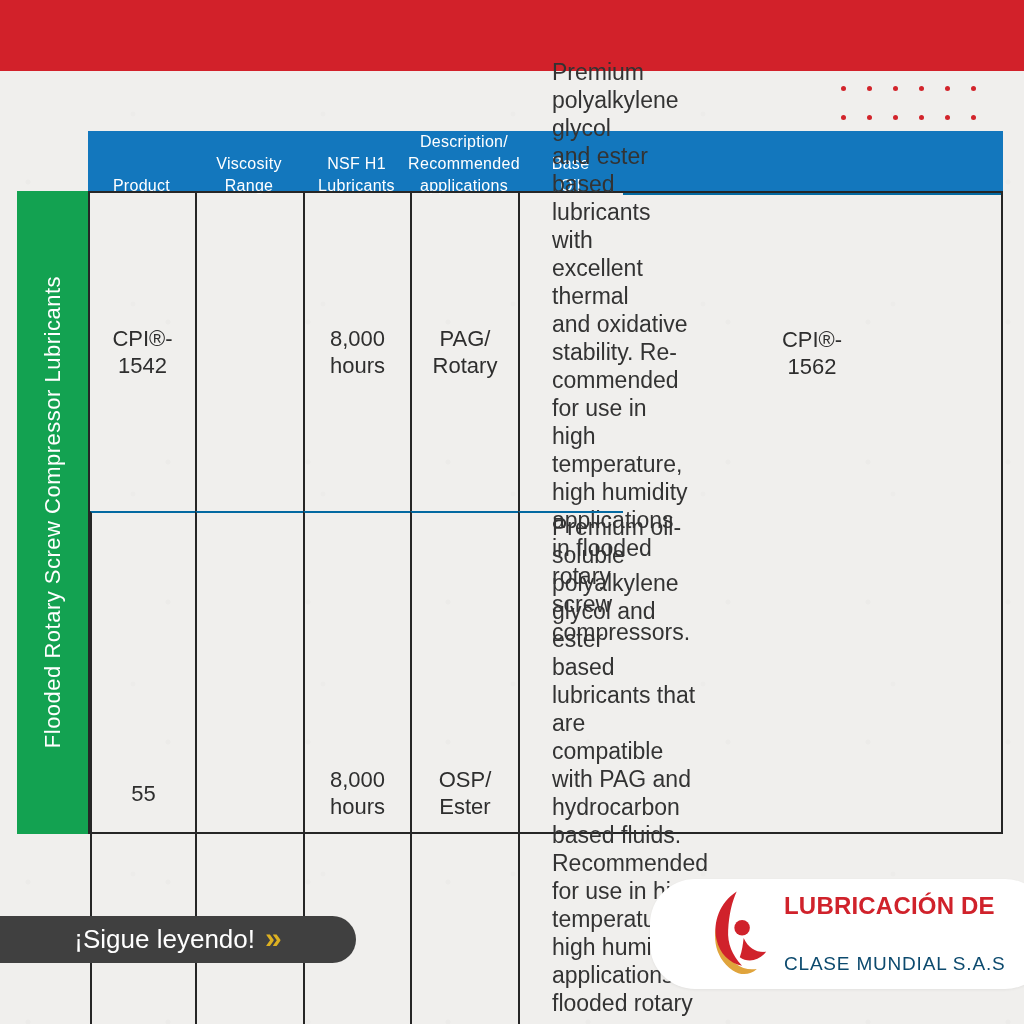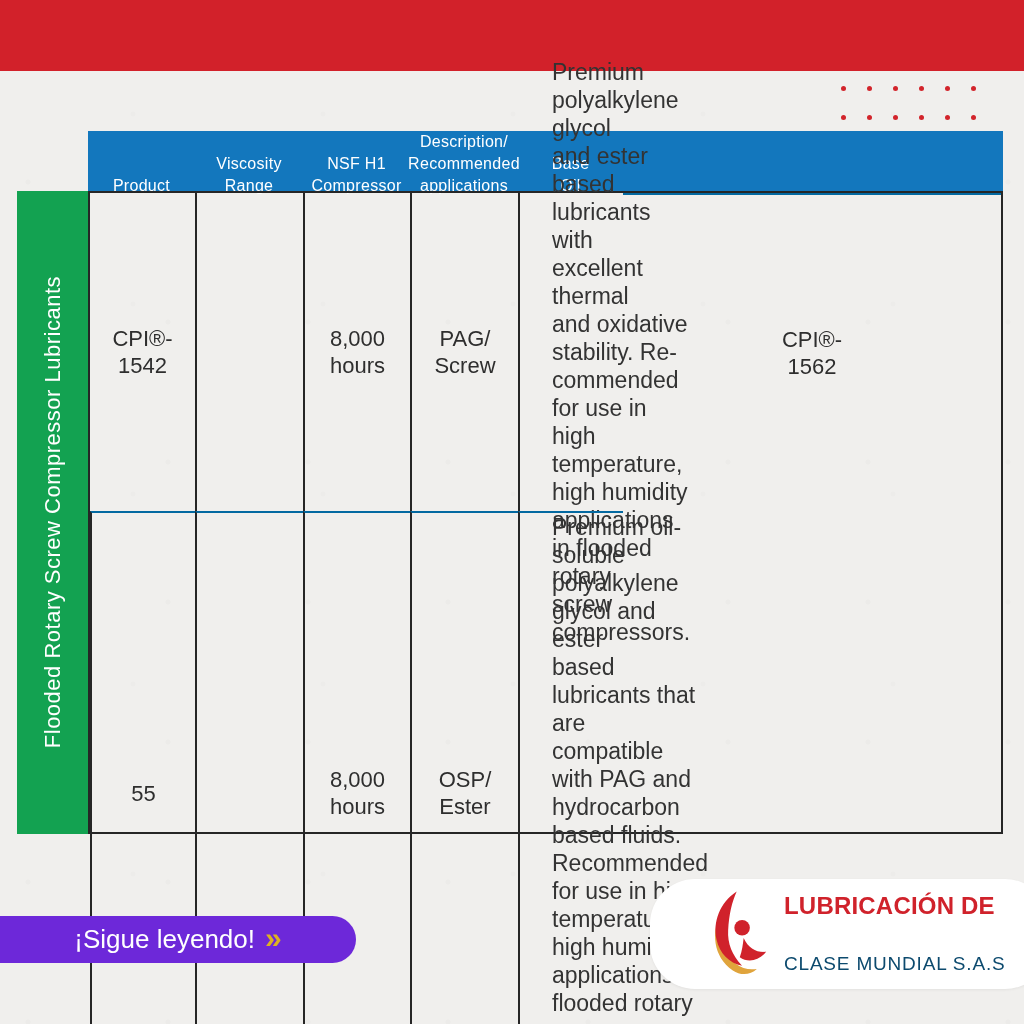--- a/index.html
+++ b/index.html
@@ -66,21 +66,21 @@
   .td.r2{border-top:2px solid #0369a1;}
   .td.desc{
     justify-content:flex-start;text-align:left;
     padding-left:32px;padding-right:8px;
     font-size:23px;line-height:28px;color:#333333;
   }
   .td.desc .desc-text{display:block;}
 
   .cta{
     position:absolute;left:0;top:916px;width:356px;height:47px;
-    background:#6d28d9;border-radius:0 24px 24px 0;
+    background:#404040;border-radius:0 24px 24px 0;
     display:flex;align-items:center;justify-content:center;gap:10px;
     color:#ffffff;font-size:26px;cursor:pointer;
   }
   .cta .chev{
     color:#ddb122;font-size:30px;font-weight:bold;line-height:1;
     padding-bottom:4px;
   }
 
   .logo-card{
     position:absolute;left:650px;top:879px;width:400px;height:110px;
@@ -112,40 +112,40 @@
   <div class="dot"></div>
   <div class="dot"></div>
   <div class="dot"></div>
 </div>
 
 <div class="table-header">
   <div class="th">Product</div>
   <div class="th">Viscosity
 Range</div>
   <div class="th">NSF H1
-Compressor</div>
+Lubricants</div>
   <div class="th">Description/ Recommended
 applications</div>
   <div class="th">Base
 Oil</div>
 </div>
 
 <div class="category-bar">
   <div class="category-label">Flooded Rotary Screw Compressor Lubricants</div>
 </div>
 
 <div class="table-body">
 
   <div class="td c1">CPI®-
 1542</div>
   <div class="td"></div>
   <div class="td">8,000
 hours</div>
   <div class="td">PAG/
-Screw</div>
+Rotary</div>
   <div class="td desc">
     <span class="desc-text">Premium polyalkylene glycol
 and ester based lubricants
 with excellent thermal
 and oxidative stability. Re-
 commended for use in high
 temperature, high humidity
 applications in flooded rotary
 screw compressors.</span>
   </div>

